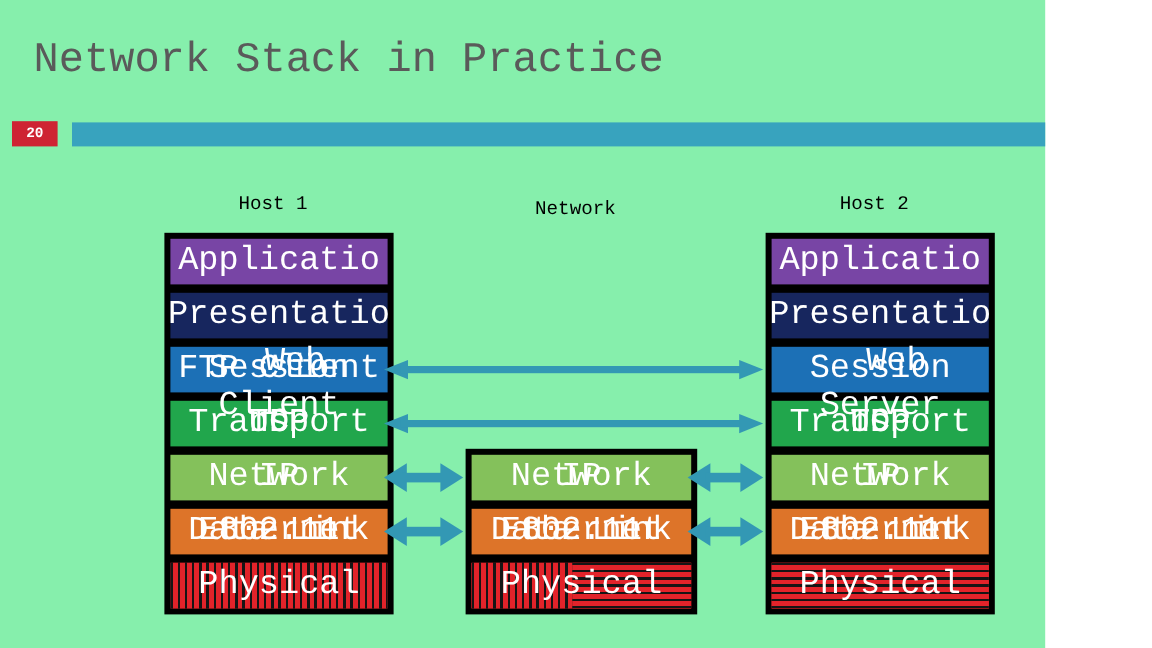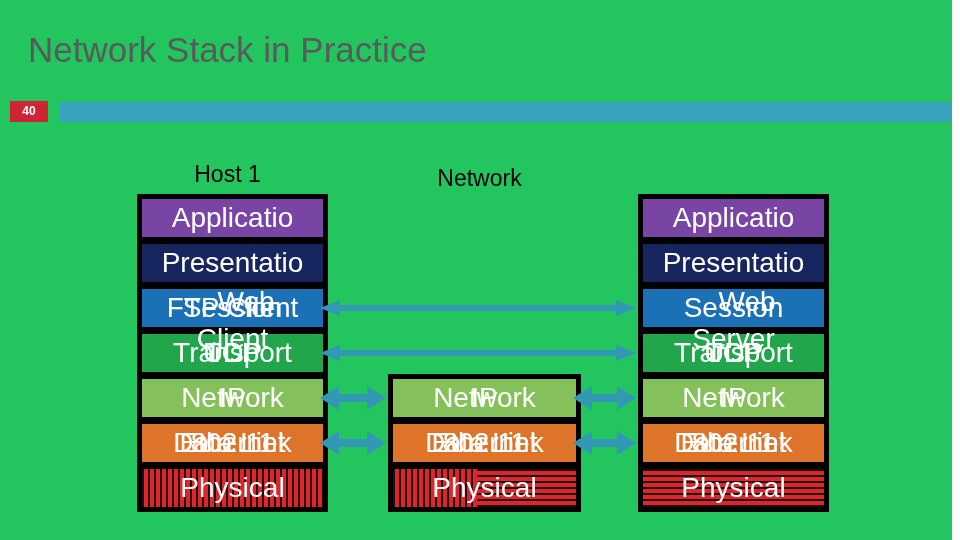--- a/index.html
+++ b/index.html
@@ -1,28 +1,28 @@
 <!DOCTYPE html>
 <html><head>
 <meta charset="utf-8">
 <style>
   html,body { margin:0; padding:0; }
   .stage {
-    position:relative; width:952px; height:540px; background:#22c55e;
-    font-family:Liberation Sans, sans-serif; overflow:hidden;
+    position:relative; width:871px; height:540px; background:#86efac;
+    font-family:Liberation Mono, monospace; overflow:hidden;
   }
   .slide-title { position:absolute; left:28px; top:30px; font-size:35px; color:#5a5a5a; }
   .badge {
     position:absolute; left:10px; top:101px; width:38px; height:21px;
     background:#ce2433; color:#fff; font-size:12px; font-weight:bold;
     text-align:center; line-height:21px;
   }
   .accent-bar { position:absolute; left:60px; top:102px; width:900px; height:20px; background:#38a3be; }
 
-  .col-title { position:absolute; width:181px; top:161px; text-align:center; font-size:23px; color:#000; }
+  .col-title { position:absolute; width:181px; top:161px; text-align:center; font-size:16px; color:#000; }
   .ct-host1 { left:137px; }
   .ct-router { left:388px; top:165px; width:183px; }
   .ct-host2 { left:638px; }
 
   .stack { position:absolute; background:#000; padding:5px; }
   .stack-host1 { left:137px; top:194px; width:181px; }
   .stack-router { left:388px; top:374px; width:183px; }
   .stack-host2 { left:638px; top:194px; width:181px; }
 
   .band {
@@ -72,25 +72,26 @@
   .a-dl-l      { left:320px; top:431px; width:66px; }
   .a-net-r     { left:573px; top:386px; width:63px; }
   .a-dl-r      { left:573px; top:431px; width:63px; }
 </style>
 </head>
 <body>
 
 <div class="stage">
 
   <div class="slide-title">Network Stack in Practice</div>
-  <div class="badge">40</div>
+  <div class="badge">20</div>
   <div class="accent-bar"></div>
 
   <div class="col-title ct-host1">Host 1</div>
   <div class="col-title ct-router">Network</div>
+  <div class="col-title ct-host2">Host 2</div>
 
   <div class="stack stack-host1">
     <div class="band app">
       <span class="ov">Applicatio</span>
     </div>
     <div class="band pres">
       <span class="ov">Presentatio</span>
     </div>
     <div class="band sess">
       <span class="ov">Session</span>

